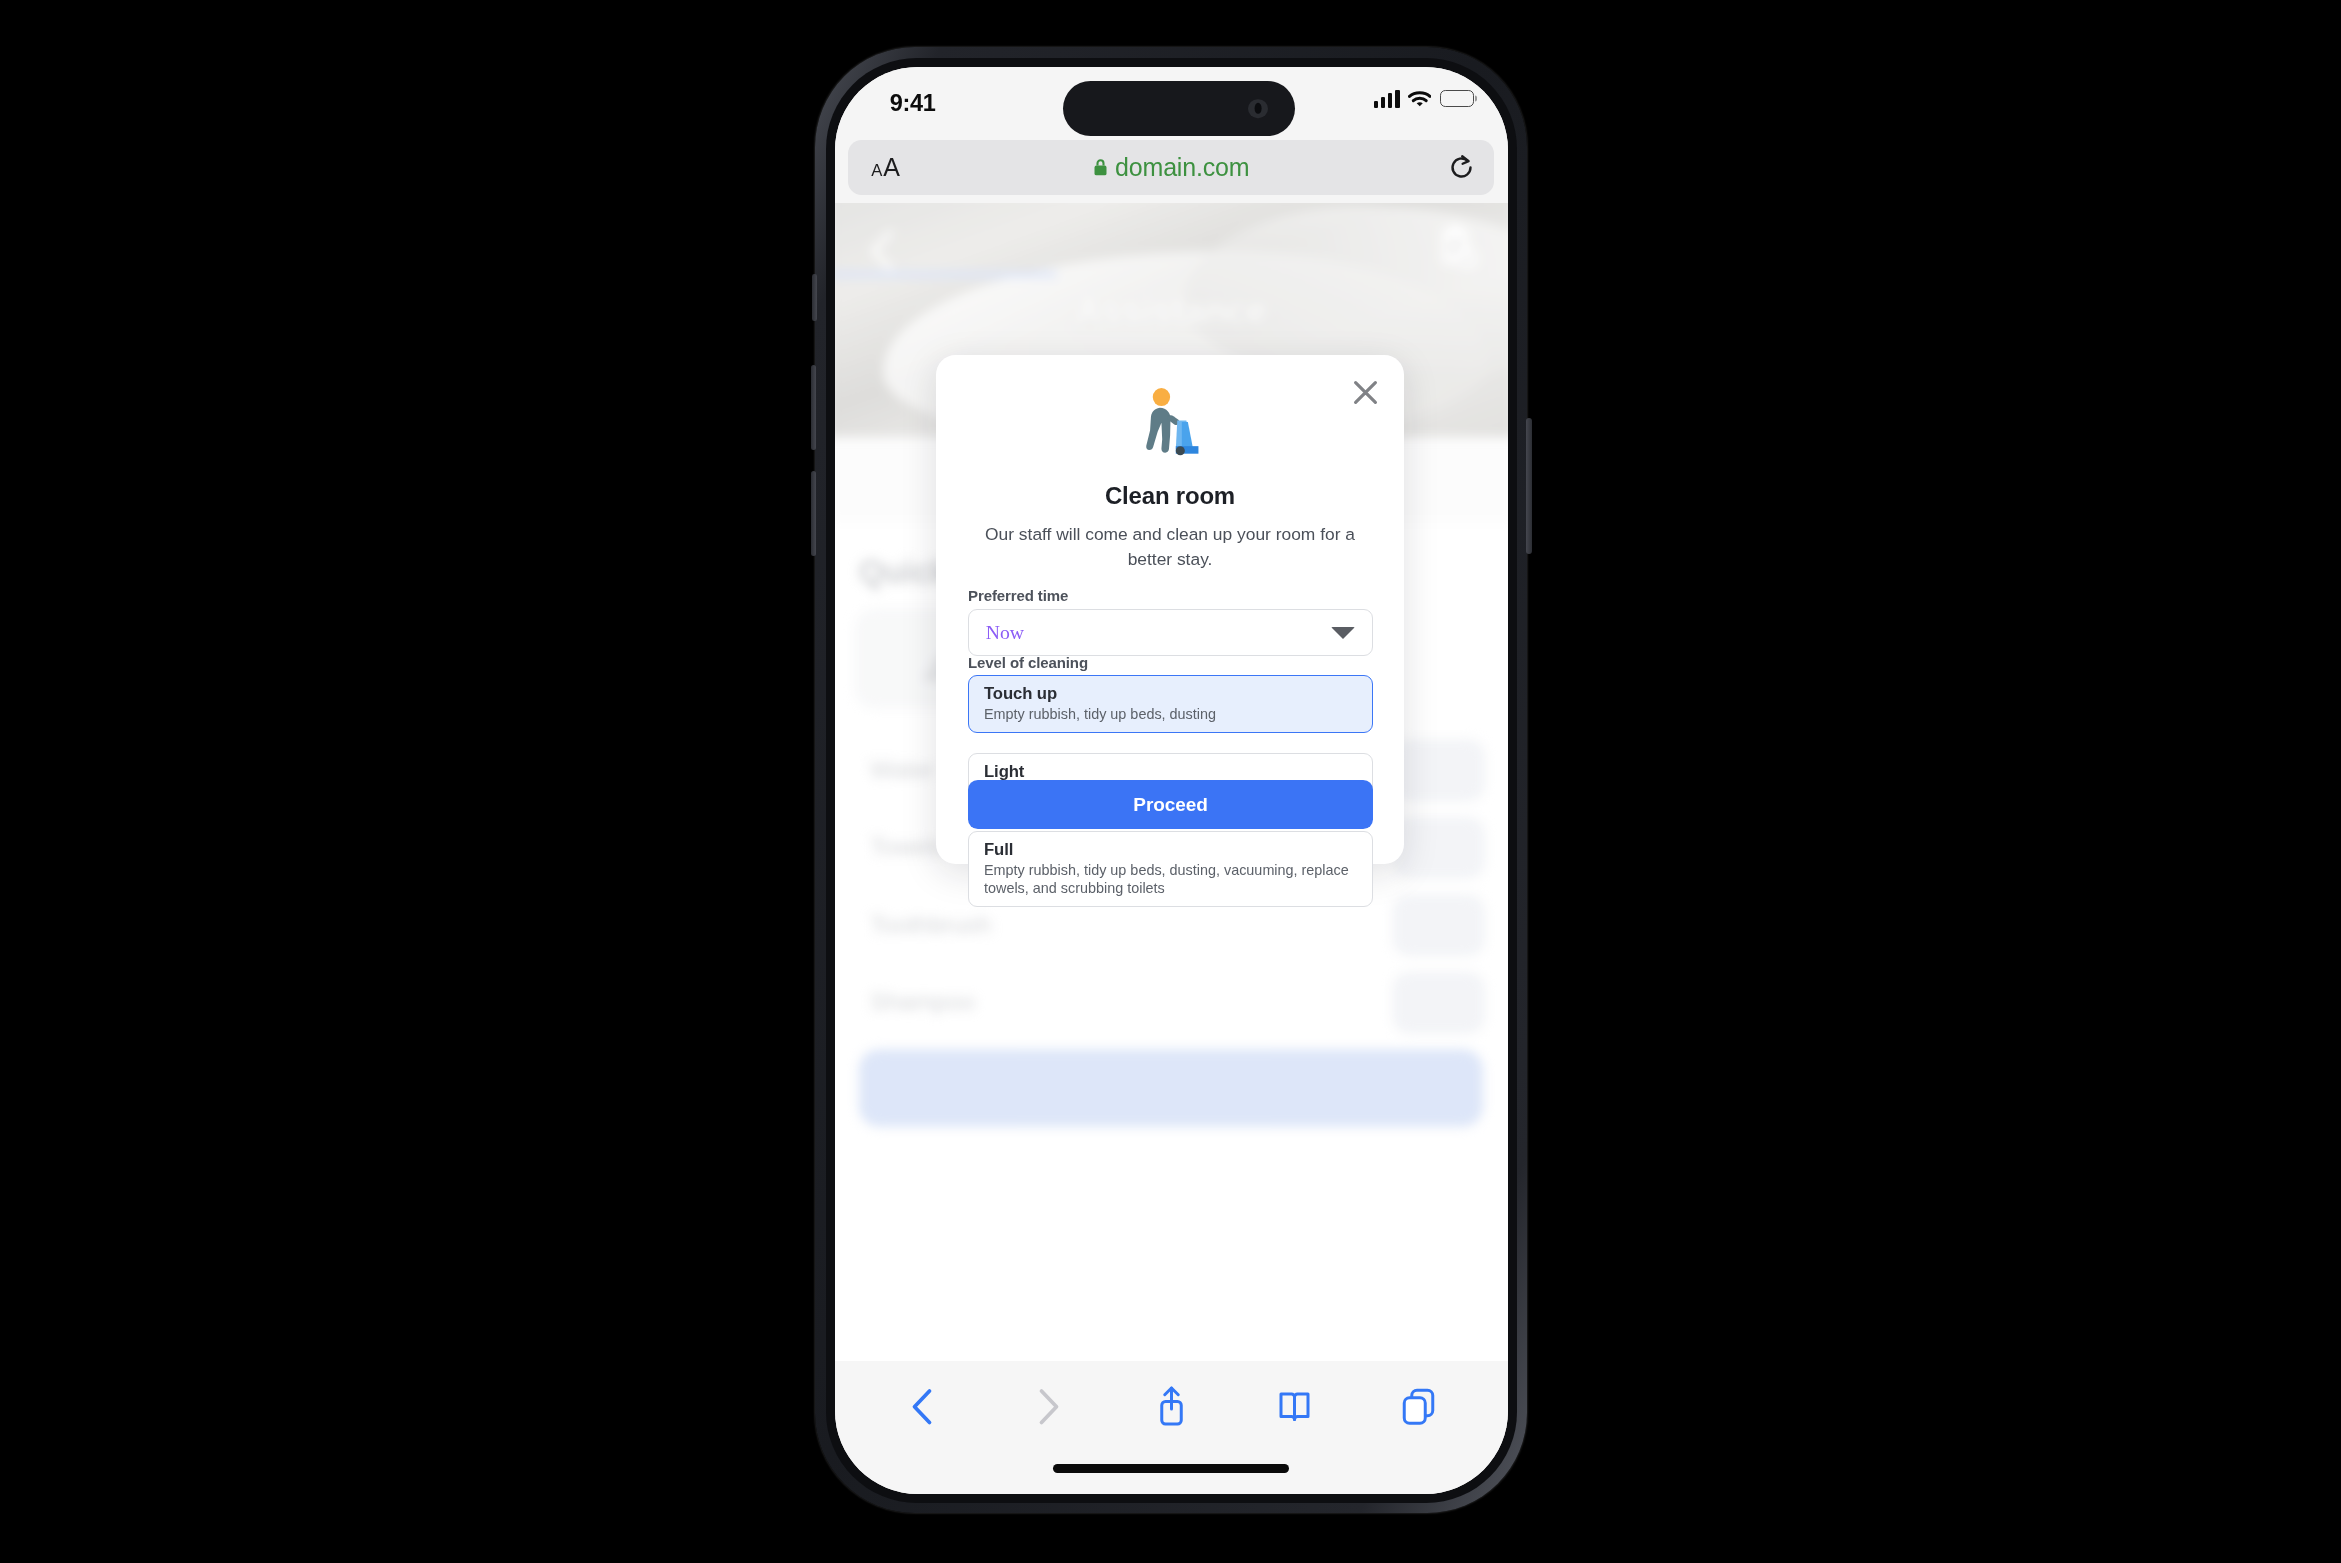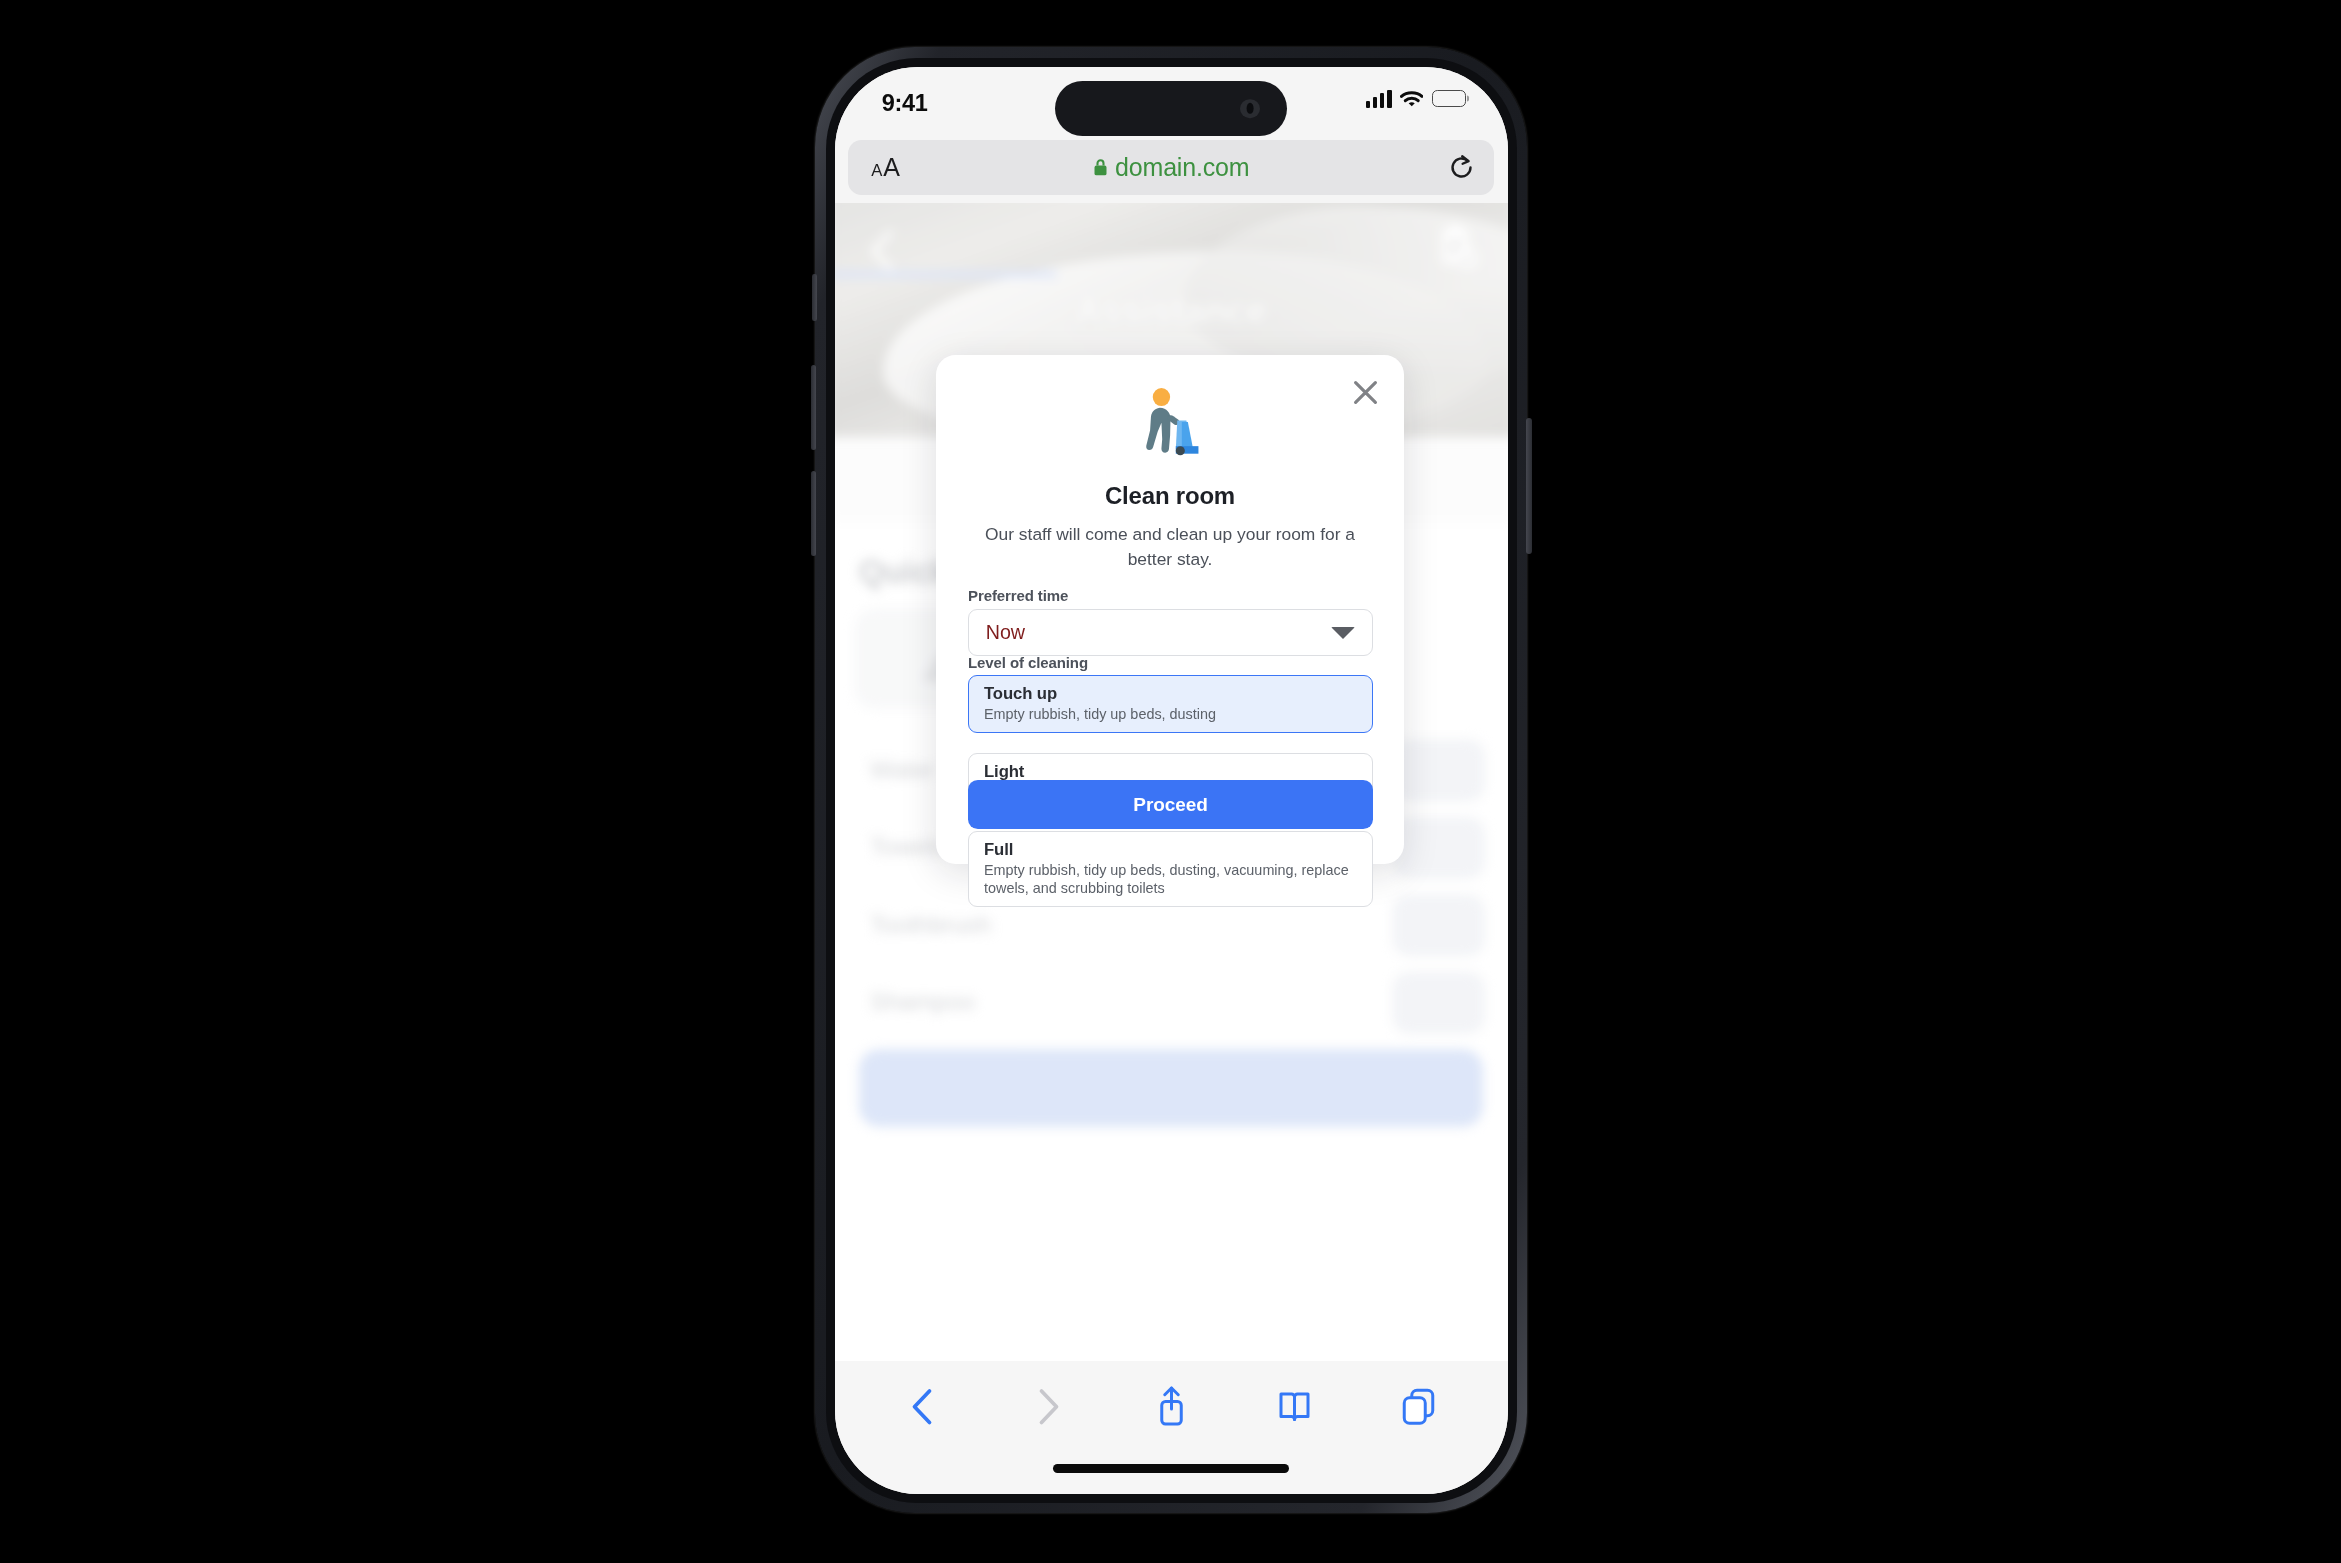--- a/index.html
+++ b/index.html
@@ -69,21 +69,21 @@
   }
 
   
   .safari-top {
     position: absolute; left: 0; top: 0;
     width: 673px; height: 136px;
     background: #f5f5f5;
     z-index: 30;
   }
   .status-bar {
-    position: absolute; left: 0; top: 0;
+    position: absolute; left: 8px; top: 0;
     width: 673px; height: 70px;
   }
   .status-time {
     position: absolute; left: 47px; top: 23px;
     font-size: 23.5px; font-weight: 700; color: #0c0c0c;
     letter-spacing: -0.3px;
   }
   .dynamic-island {
     position: absolute; left: 220px; top: 14.4px;
     width: 232px; height: 55px;
@@ -325,21 +325,21 @@
   .lbl-level { left: 32px; top: 299px; }
 
   .select-box {
     position: absolute; left: 32px; top: 254px;
     width: 405px; height: 47px;
     border: 1.2px solid #dcdee2; border-radius: 9px;
     background: #fff;
     display: flex; align-items: center;
     padding: 0 16.7px;
   }
-  .select-value { font-size: 19.7px; color: #7f1d1d; }
+  .select-value { font-size: 19.7px; color: #8b5cf6; font-family: Liberation Serif, serif; }
   .select-caret {
     position: absolute; right: 16.7px; top: 50%;
     transform: translateY(-50%);
     width: 0; height: 0;
     border-left: 12px solid transparent;
     border-right: 12px solid transparent;
     border-top: 12px solid #5a5d63;
     border-radius: 1.5px;
   }
 

